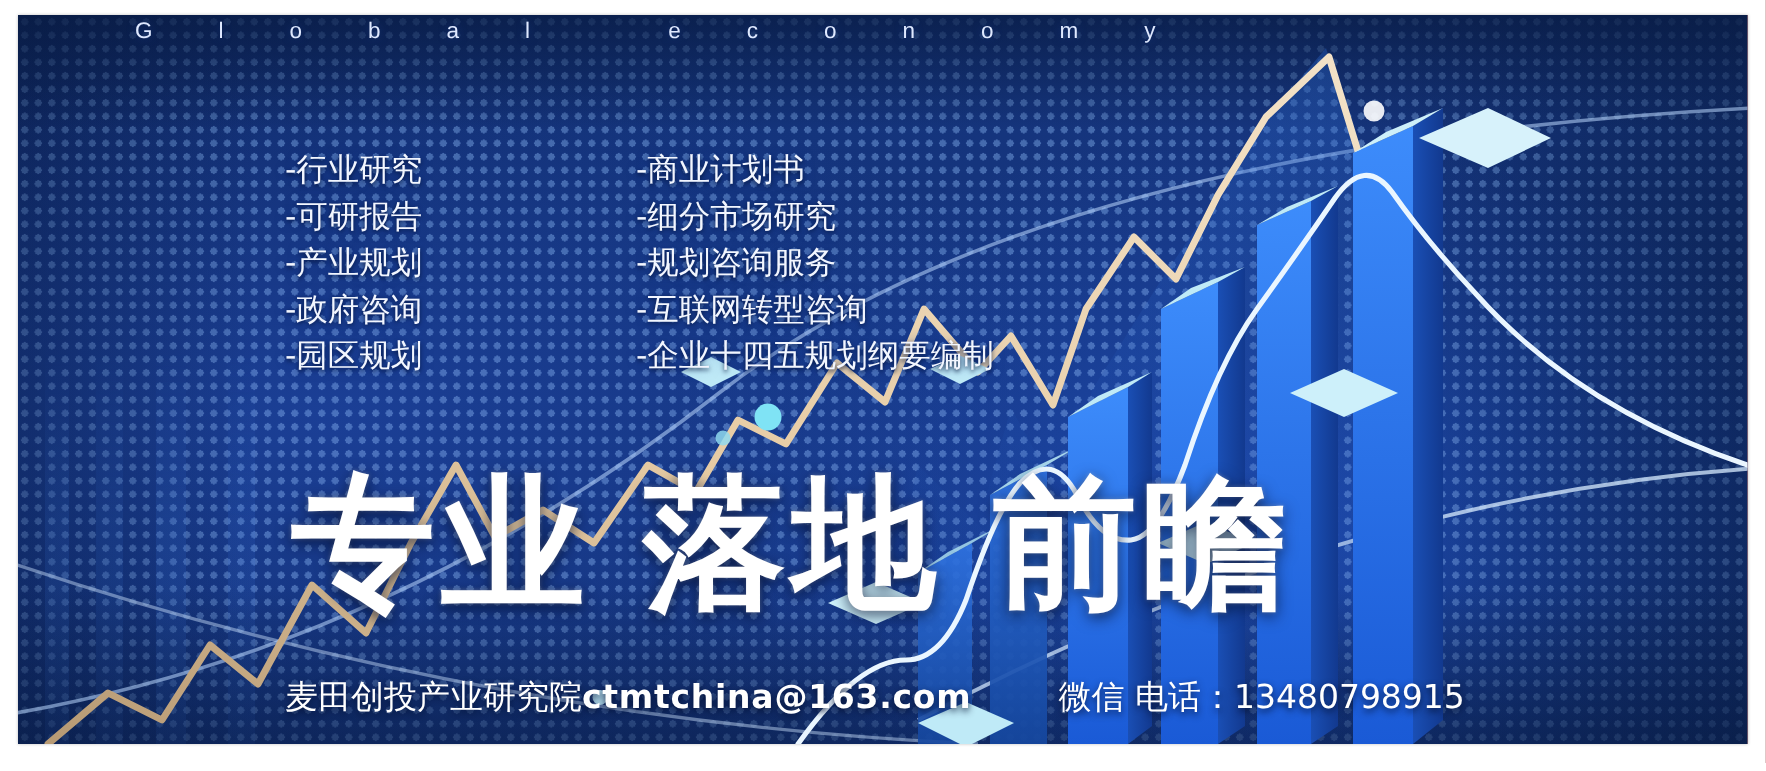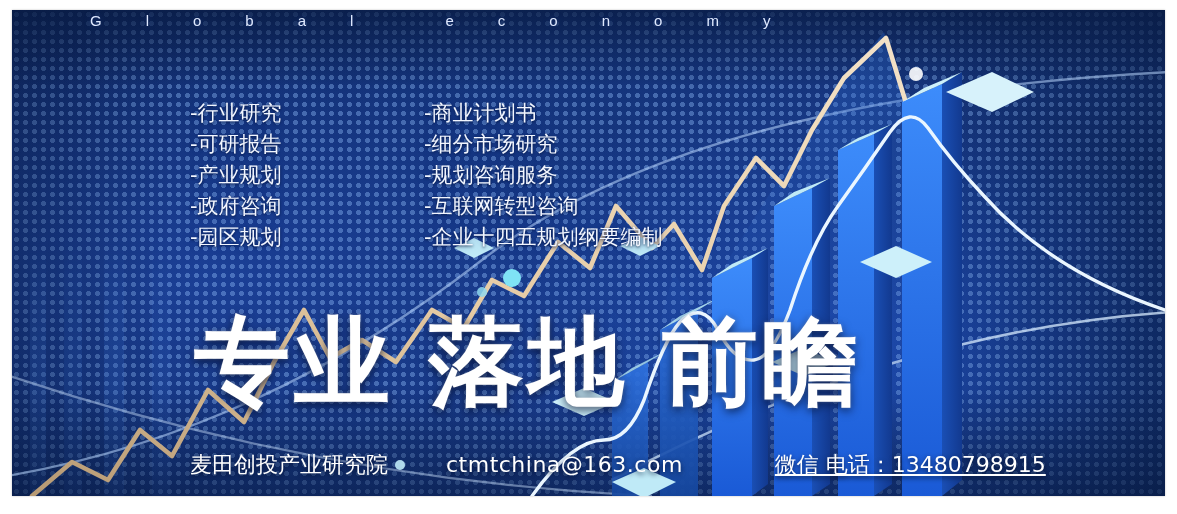--- a/index.html
+++ b/index.html
@@ -118,22 +118,22 @@
   #footer{
     position:absolute;
     left:178px; top:440px;
     color:#ffffff;
     font-size:22px;
     white-space:nowrap;
     font-family:"DejaVu Sans","Liberation Sans",sans-serif;
     text-shadow:0 2px 5px rgba(3,14,46,.85);
   }
   #footer span.seg{display:inline-block;vertical-align:baseline;}
-  #footer .s-mail{margin-left:58px;letter-spacing:.5px;}
-  #footer .s-phone{margin-left:92px;text-decoration:underline;}
+  #footer .s-mail{letter-spacing:.5px;font-weight:bold;}
+  #footer .s-phone{margin-left:58px;}
 </style>
 </head>
 <body>
 
 <div id="banner">
 
   <div class="layer" id="bg-base"></div>
   <div class="layer" id="bg-dots"></div>
   <div class="layer" id="bg-barsilhouette"></div>
   <div class="layer" id="bg-vignette"></div>

